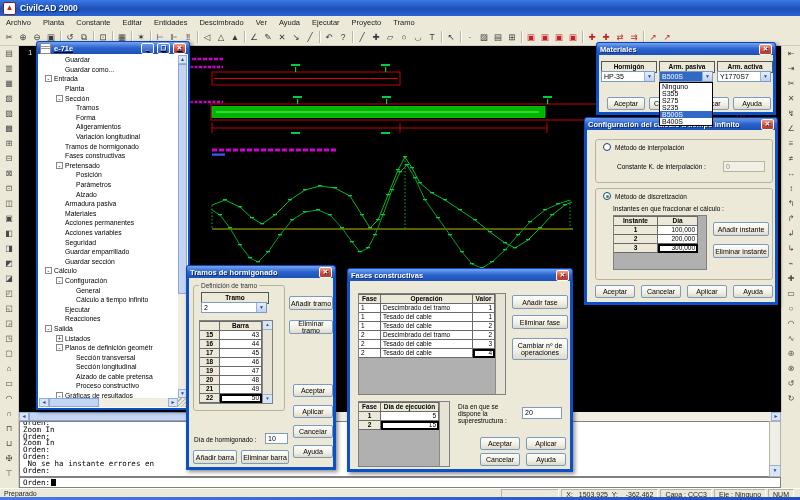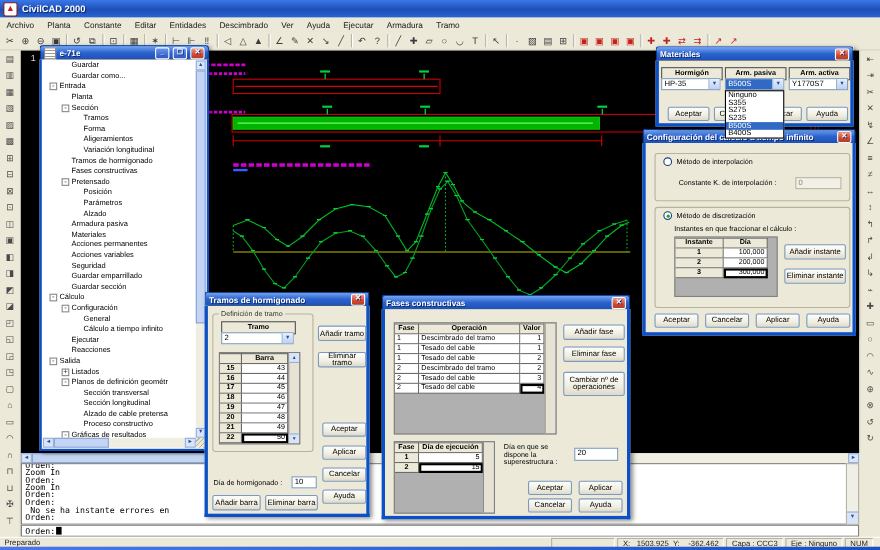--- a/index.html
+++ b/index.html
@@ -140,21 +140,21 @@
 
   <span class="mitem">Archivo</span>
       <span class="mitem">Planta</span>
       <span class="mitem">Constante</span>
       <span class="mitem">Editar</span>
       <span class="mitem">Entidades</span>
       <span class="mitem">Descimbrado</span>
       <span class="mitem">Ver</span>
       <span class="mitem">Ayuda</span>
       <span class="mitem">Ejecutar</span>
-      <span class="mitem">Armadura</span>
+      <span class="mitem">Proyecto</span>
       <span class="mitem">Tramo</span>
     </div>
 
   <div class="tbar">
     <div class="tgroup">
         <span class="ticon">✂</span>
         <span class="ticon">⊕</span>
         <span class="ticon">⊖</span>
         <span class="ticon">▣</span>
       </div>
@@ -396,21 +396,21 @@
     <span class="sleft">Preparado</span>
     <span class="sseg" style="width:58px;"></span>
     <span class="sseg">X:   1503.925  Y:    -362.462</span>
     <span class="sseg">Capa : CCC3</span>
     <span class="sseg">Eje : Ninguno</span>
     <span class="sseg">NUM</span>
     <span style="width:6px;"></span>
   </div>
   <div class="bluebar"></div>
 
-  <div class="win" style="left:36px;top:41px;width:154px;z-index:10;">
+  <div class="win" style="left:36px;top:41px;width:154px;z-index:10;text-decoration:underline;">
     <div class="wtitle">
       <span style="width:9px;height:9px;background:#fff;border:1px solid #888;flex:none;
                    background-image:repeating-linear-gradient(180deg,#fff 0 1.5px,#9a9a9a 1.5px 2.5px);"></span>
       <span class="ttext">e-71e</span>
       <span class="wbtn" style="margin-left:auto;">_</span>
       <span class="wbtn">❐</span>
       <span class="xbtn" style="margin-left:0;">✕</span>
     </div>
     <div class="treebody" style="height:356px;">
       <div class="treearea">

